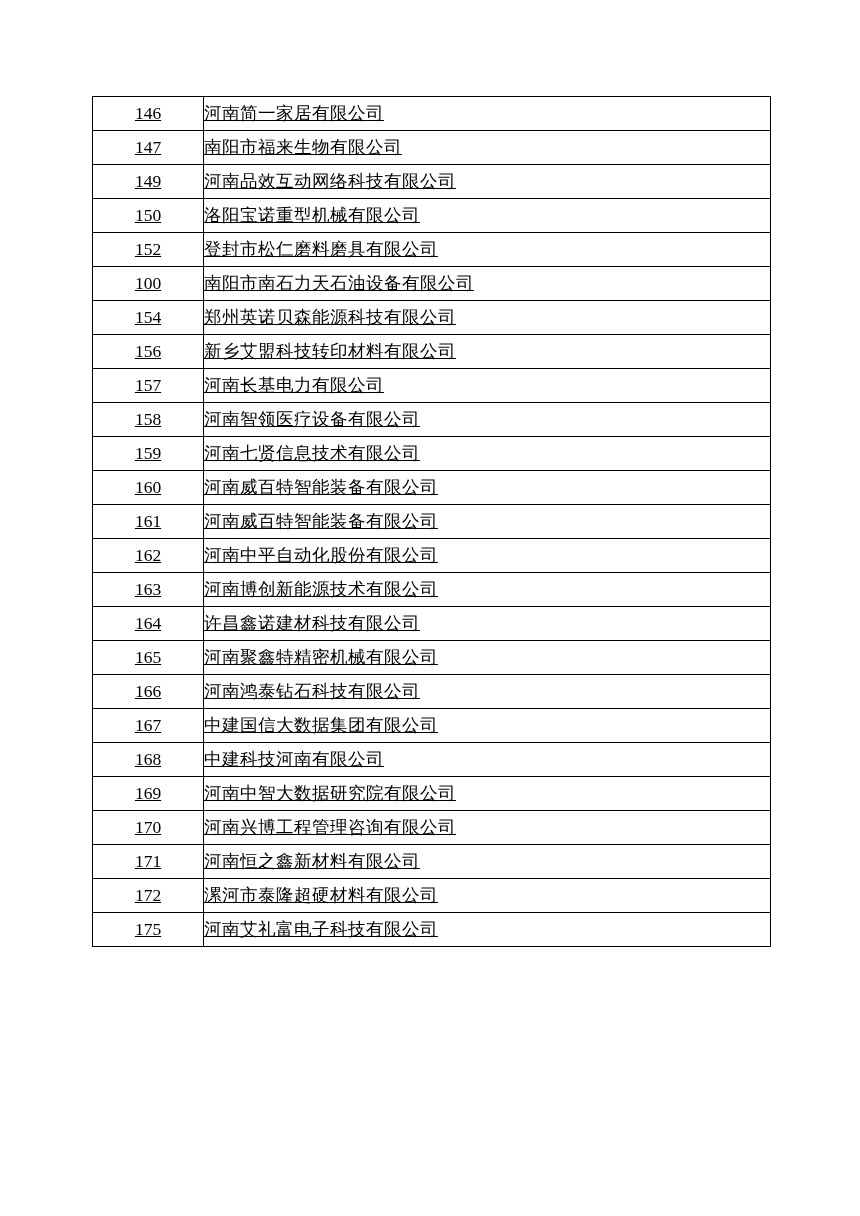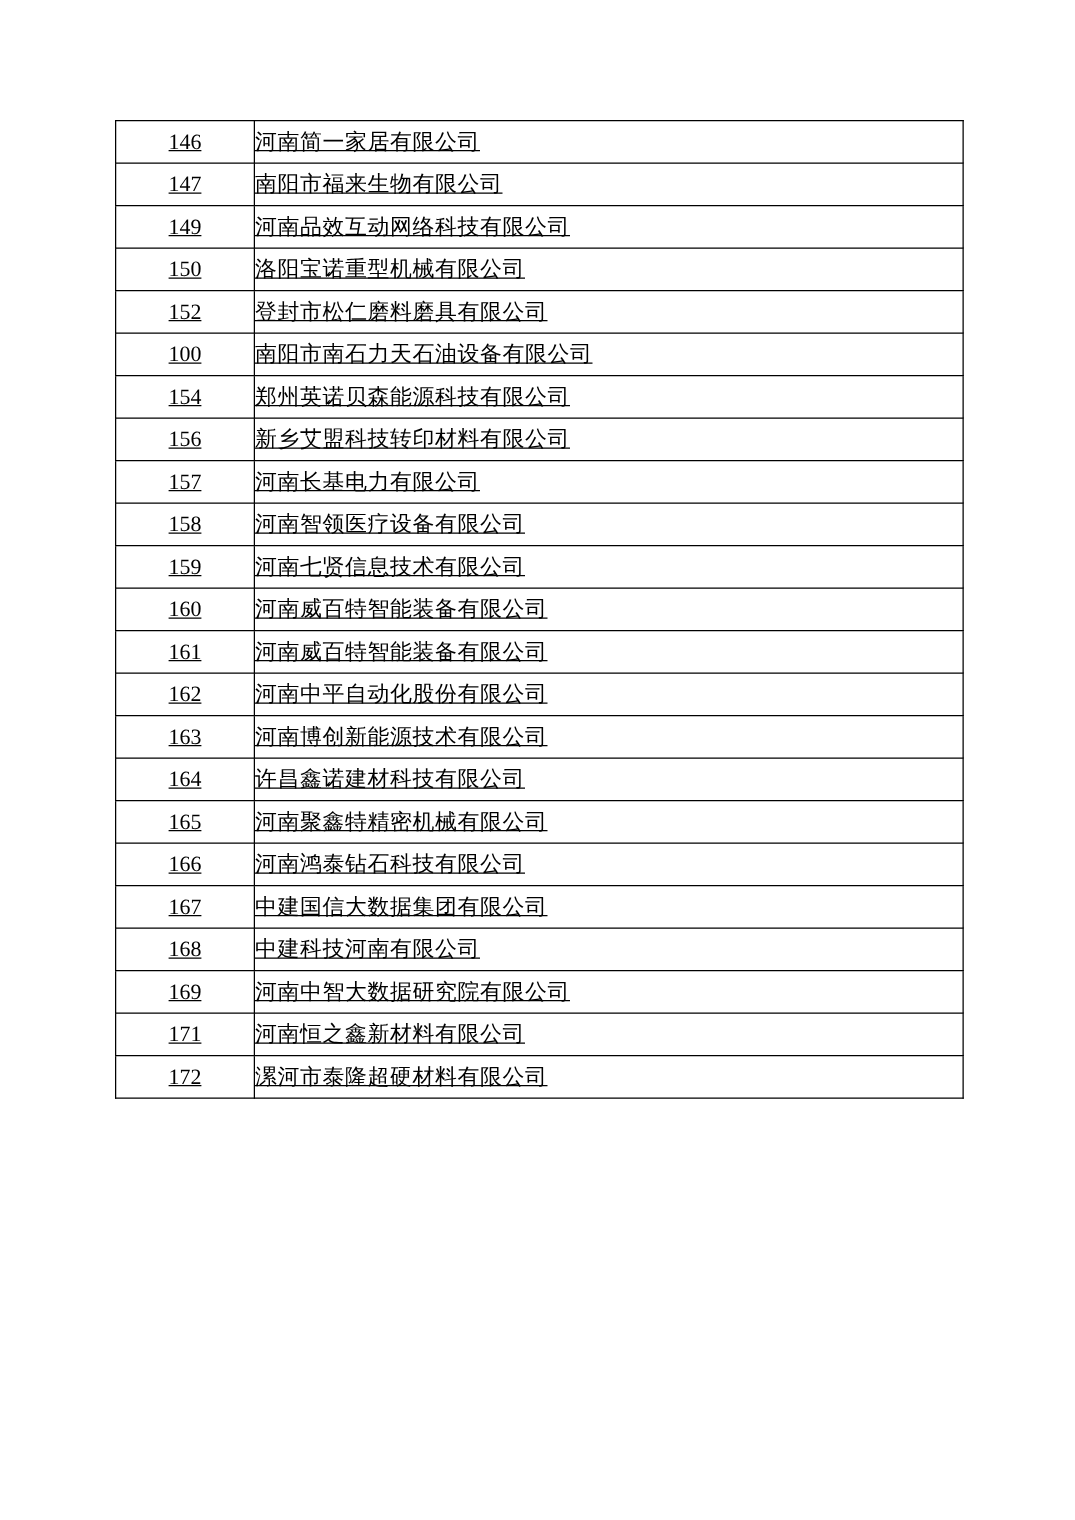--- a/index.html
+++ b/index.html
@@ -127,22 +127,30 @@
         </tr>
         <tr>
           <td class="num">168</td>
           <td class="name">中建科技河南有限公司</td>
         </tr>
         <tr>
           <td class="num">169</td>
           <td class="name">河南中智大数据研究院有限公司</td>
         </tr>
         <tr>
+          <td class="num">170</td>
+          <td class="name">河南兴博工程管理咨询有限公司</td>
+        </tr>
+        <tr>
           <td class="num">171</td>
           <td class="name">河南恒之鑫新材料有限公司</td>
         </tr>
         <tr>
           <td class="num">172</td>
           <td class="name">漯河市泰隆超硬材料有限公司</td>
         </tr>
+        <tr>
+          <td class="num">175</td>
+          <td class="name">河南艾礼富电子科技有限公司</td>
+        </tr>
       </tbody>
   </table>
 </div>
 
 </body></html>

